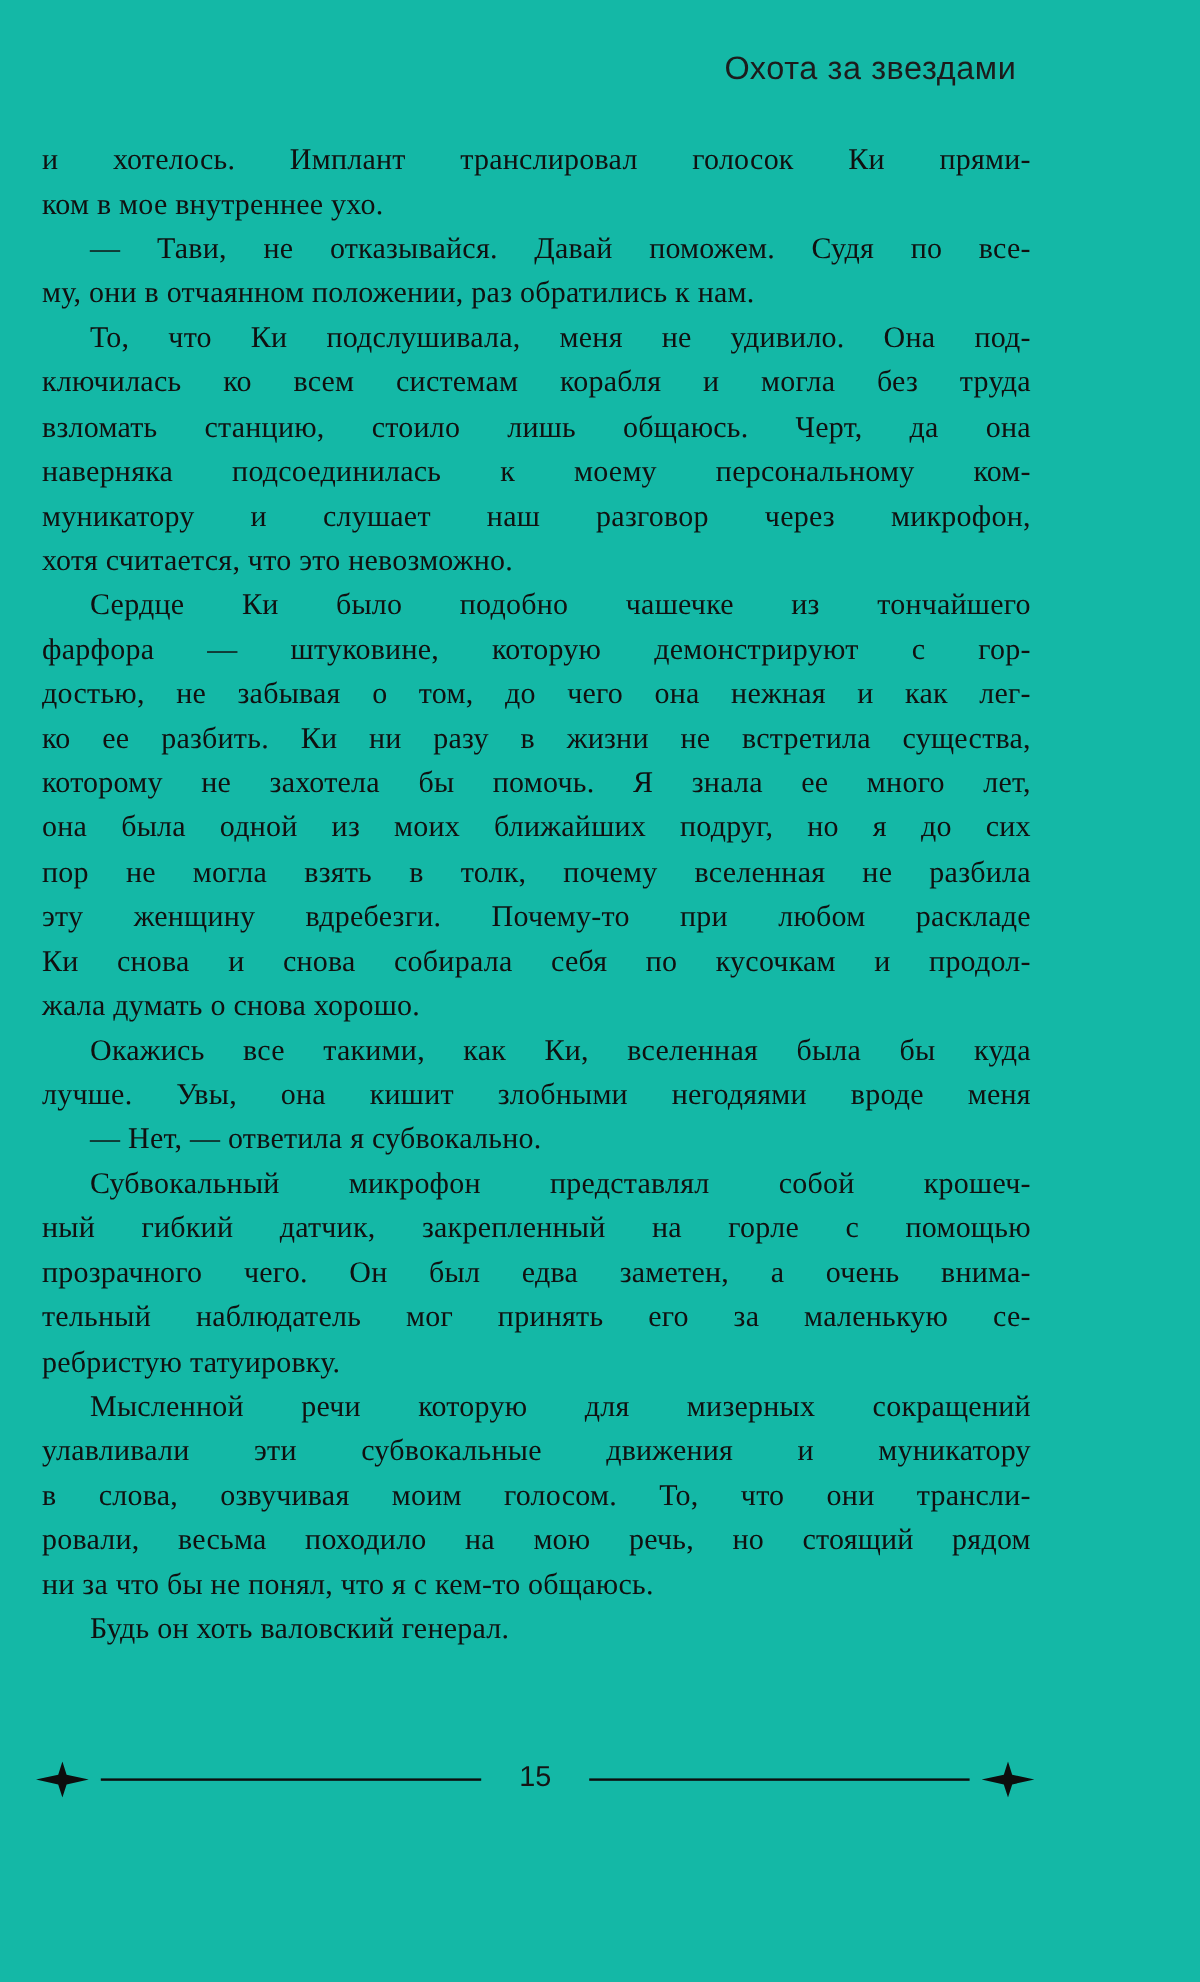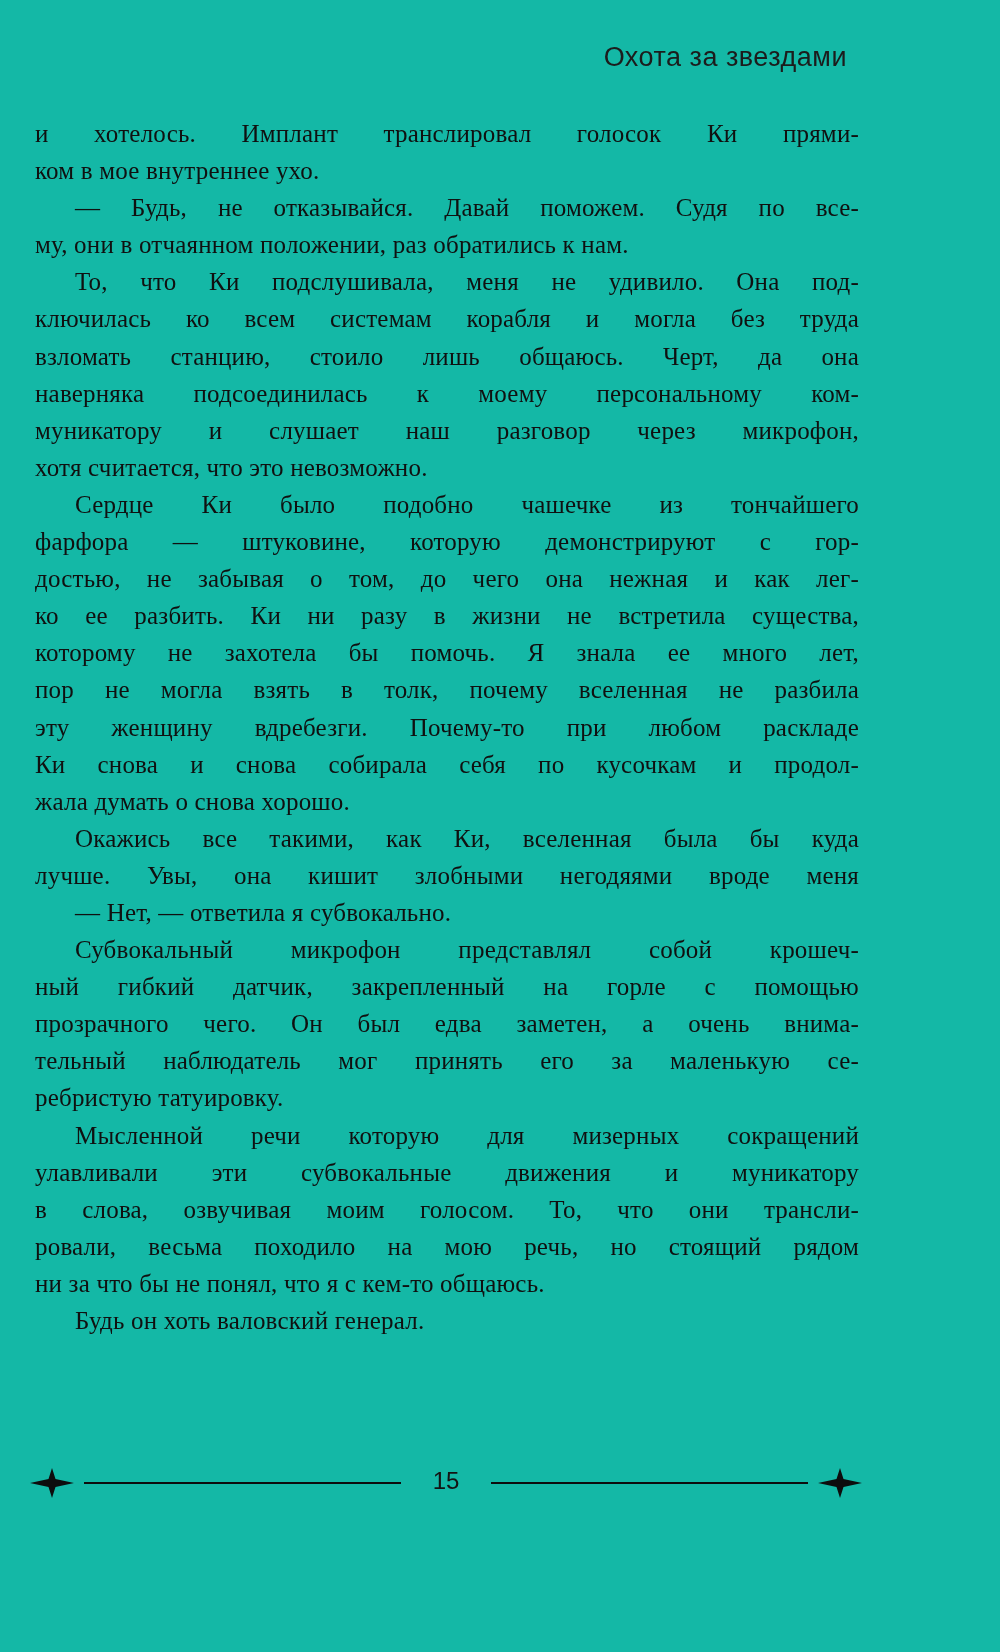--- a/index.html
+++ b/index.html
@@ -86,37 +86,38 @@
 <div class="page">
 
   <div class="running-head">Охота за звездами</div>
 
   <div class="text-block">
       <div class="paragraph">
         <div class="line">и хотелось. Имплант транслировал голосок Ки прями-</div>
         <div class="line last">ком в мое внутреннее ухо.</div>
       </div>
       <div class="paragraph">
-        <div class="line indent">— Будь, не отказывайся. Давай поможем. Судя по все-</div>
+        <div class="line indent">— Тави, не отказывайся. Давай поможем. Судя по все-</div>
         <div class="line last">му, они в отчаянном положении, раз обратились к нам.</div>
       </div>
       <div class="paragraph">
         <div class="line indent">То, что Ки подслушивала, меня не удивило. Она под-</div>
         <div class="line">ключилась ко всем системам корабля и могла без труда</div>
         <div class="line">взломать станцию, стоило лишь общаюсь. Черт, да она</div>
         <div class="line">наверняка подсоединилась к моему персональному ком-</div>
         <div class="line">муникатору и слушает наш разговор через микрофон,</div>
         <div class="line last">хотя считается, что это невозможно.</div>
       </div>
       <div class="paragraph">
         <div class="line indent">Сердце Ки было подобно чашечке из тончайшего</div>
         <div class="line">фарфора — штуковине, которую демонстрируют с гор-</div>
         <div class="line">достью, не забывая о том, до чего она нежная и как лег-</div>
         <div class="line">ко ее разбить. Ки ни разу в жизни не встретила существа,</div>
         <div class="line">которому не захотела бы помочь. Я знала ее много лет,</div>
+        <div class="line">она была одной из моих ближайших подруг, но я до сих</div>
         <div class="line">пор не могла взять в толк, почему вселенная не разбила</div>
         <div class="line">эту женщину вдребезги. Почему-то при любом раскладе</div>
         <div class="line">Ки снова и снова собирала себя по кусочкам и продол-</div>
         <div class="line last">жала думать о снова хорошо.</div>
       </div>
       <div class="paragraph">
         <div class="line indent">Окажись все такими, как Ки, вселенная была бы куда</div>
         <div class="line">лучше. Увы, она кишит злобными негодяями вроде меня</div>
       </div>
       <div class="paragraph">

